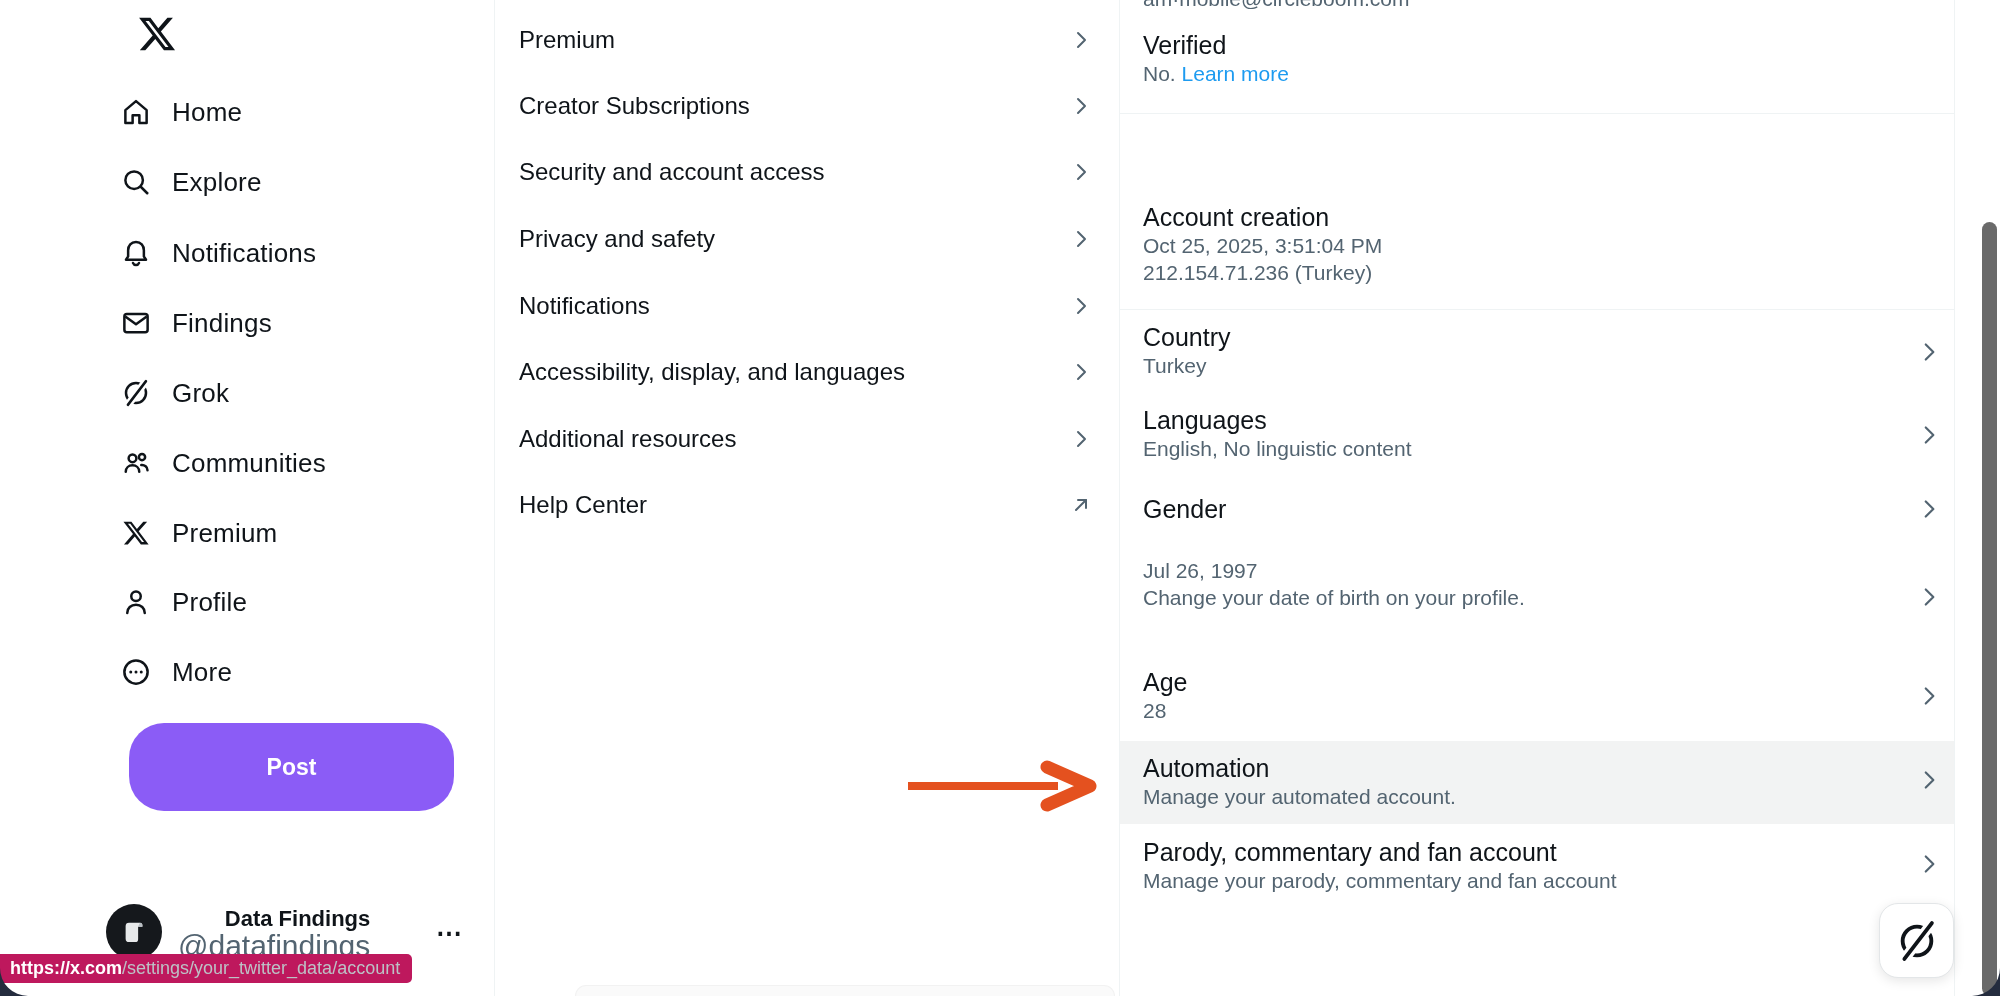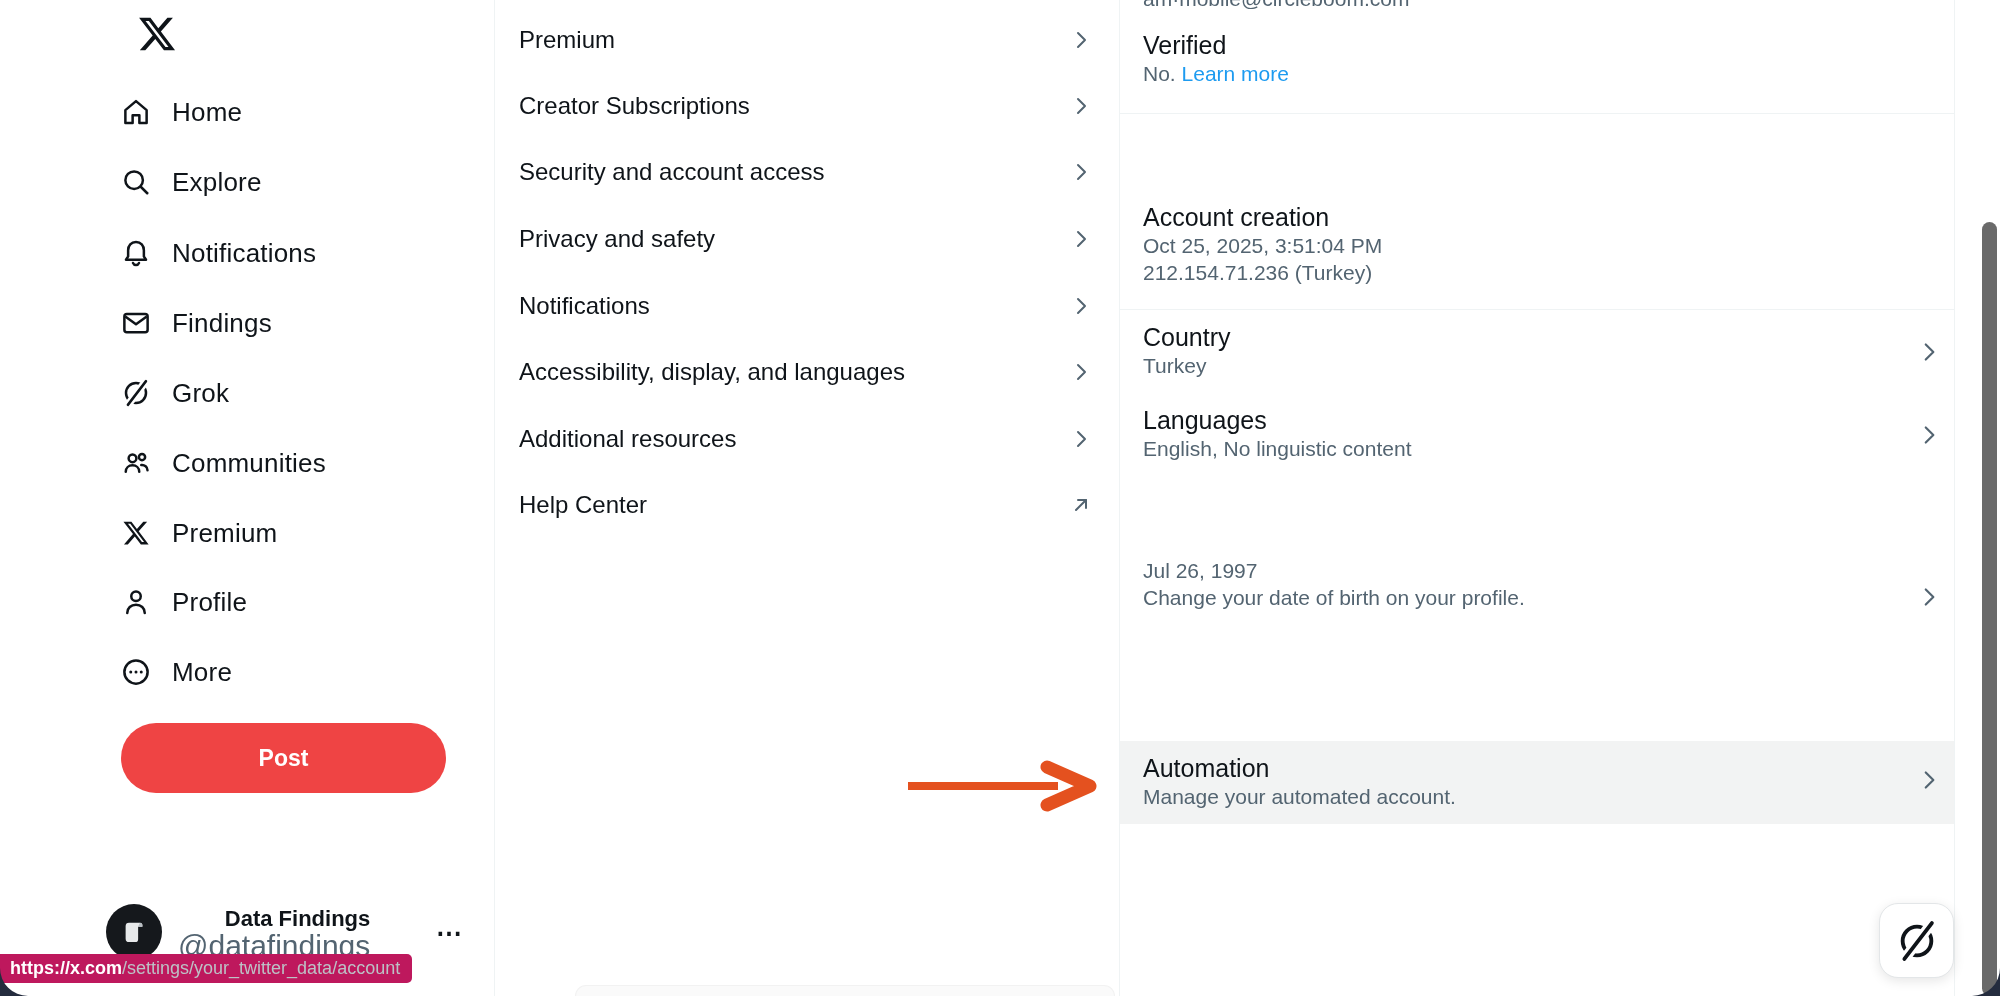--- a/index.html
+++ b/index.html
@@ -8,22 +8,22 @@
   .stage { position:relative; width:2000px; height:996px; background:#fff; }
 
   
   .sidebar { position:absolute; left:0; top:0; width:494px; height:996px; background:#fff; }
   .xlogo { position:absolute; left:134px; top:11px; width:46px; height:46px; display:flex;
            align-items:center; justify-content:center; cursor:pointer; }
   .nav-item { position:absolute; left:120px; height:56px; display:flex; align-items:center;
               gap:20px; cursor:pointer; }
   .nav-item .nicon { width:32px; height:32px; display:flex; align-items:center; justify-content:center; }
   .nav-item .nlabel { font-size:26px; letter-spacing:.2px; }
-  .post-btn { position:absolute; left:121px; top:723px; width:325px; height:70px; border-radius:35px;
-              background:#ef4444; color:#fff; font-size:23px; font-weight:700; border:none;
+  .post-btn { position:absolute; left:129px; top:723px; width:325px; height:88px; border-radius:35px;
+              background:#8b5cf6; color:#fff; font-size:23px; font-weight:700; border:none;
               display:flex; align-items:center; justify-content:center; cursor:pointer;
               font-family:"Liberation Sans", sans-serif; }
   .account-cell { position:absolute; left:106px; top:896px; width:350px; height:72px; display:flex;
                   align-items:center; cursor:pointer; border-radius:36px;text-align:right; }
   .avatar { width:56px; height:56px; border-radius:50%; background:#15181c; display:flex;
             align-items:center; justify-content:center; flex:0 0 56px; }
   .acct-text { margin-left:16px; line-height:27px; }
   .acct-name { font-size:22px; font-weight:700; }
   .acct-handle { font-size:30px; color:#536471; }
   .more-dots { position:absolute; left:436px; top:918px; font-size:26px; font-weight:700;
@@ -298,43 +298,69 @@
     <div class="irow" style="top:405px">
       <div class="ilabel">Languages</div>
       <div class="isub">English, No linguistic content</div>
       <span class="ichev" style="top:17px">
           <svg width="26" height="26" viewBox="0 0 24 24" fill="none" stroke="#536471" stroke-width="2" stroke-linecap="round" stroke-linejoin="round">
             <path d="M9 5l7 7-7 7"></path>
           </svg>
         </span>
     </div>
 
+    <div class="irow" style="top:494px">
+      <div class="ilabel">Gender</div>
+      <span class="ichev" style="top:2px">
+          <svg width="26" height="26" viewBox="0 0 24 24" fill="none" stroke="#536471" stroke-width="2" stroke-linecap="round" stroke-linejoin="round">
+            <path d="M9 5l7 7-7 7"></path>
+          </svg>
+        </span>
+    </div>
 
     <div class="irow" style="top:557px">
       <div class="isub">Jul 26, 1997</div>
       <div class="isub">Change your date of birth on your profile.</div>
       <span class="ichev" style="top:27px">
           <svg width="26" height="26" viewBox="0 0 24 24" fill="none" stroke="#536471" stroke-width="2" stroke-linecap="round" stroke-linejoin="round">
             <path d="M9 5l7 7-7 7"></path>
           </svg>
         </span>
     </div>
 
+    <div class="irow" style="top:667px">
+      <div class="ilabel">Age</div>
+      <div class="isub">28</div>
+      <span class="ichev" style="top:16px">
+          <svg width="26" height="26" viewBox="0 0 24 24" fill="none" stroke="#536471" stroke-width="2" stroke-linecap="round" stroke-linejoin="round">
+            <path d="M9 5l7 7-7 7"></path>
+          </svg>
+        </span>
+    </div>
 
     <div class="hl-band"></div>
     <div class="irow" style="top:753px">
       <div class="ilabel">Automation</div>
       <div class="isub">Manage your automated account.</div>
       <span class="ichev" style="top:14px">
           <svg width="26" height="26" viewBox="0 0 24 24" fill="none" stroke="#536471" stroke-width="2" stroke-linecap="round" stroke-linejoin="round">
             <path d="M9 5l7 7-7 7"></path>
           </svg>
         </span>
     </div>
 
+    <div class="irow" style="top:837px">
+      <div class="ilabel">Parody, commentary and fan account</div>
+      <div class="isub">Manage your parody, commentary and fan account</div>
+      <span class="ichev" style="top:14px">
+          <svg width="26" height="26" viewBox="0 0 24 24" fill="none" stroke="#536471" stroke-width="2" stroke-linecap="round" stroke-linejoin="round">
+            <path d="M9 5l7 7-7 7"></path>
+          </svg>
+        </span>
+    </div>
   </section>
 
   <svg class="arrow-anno" width="210" height="52" viewBox="0 0 210 52">
     <line x1="18" y1="26" x2="168" y2="26" stroke="#e4511f" stroke-width="8"></line>
     <path d="M157 7 L200 26 L157 45" fill="none" stroke="#e4511f" stroke-width="13" stroke-linecap="round" stroke-linejoin="round"></path>
   </svg>
 
   <div class="grok-fab">
     <svg width="42" height="42" viewBox="0 0 24 24">
         <circle cx="12" cy="12" r="8.2" fill="none" stroke="#0f1419" stroke-width="2.2"></circle>

